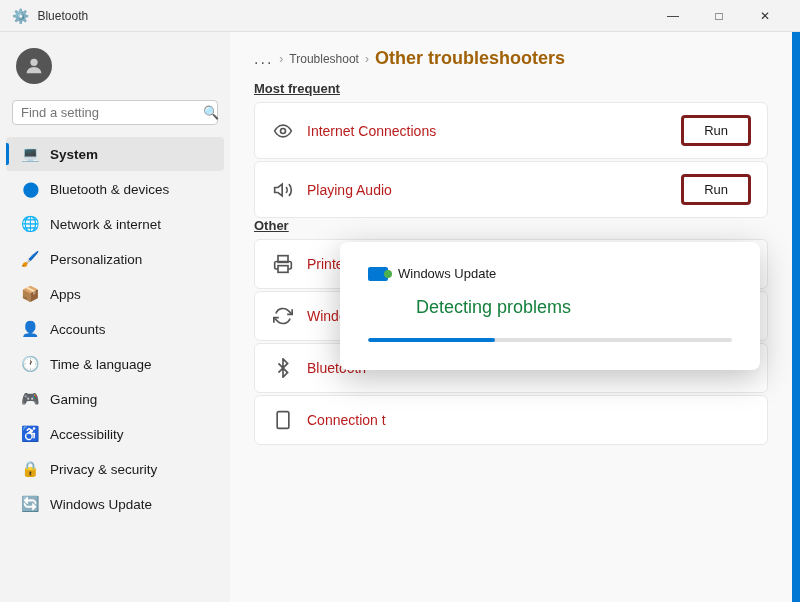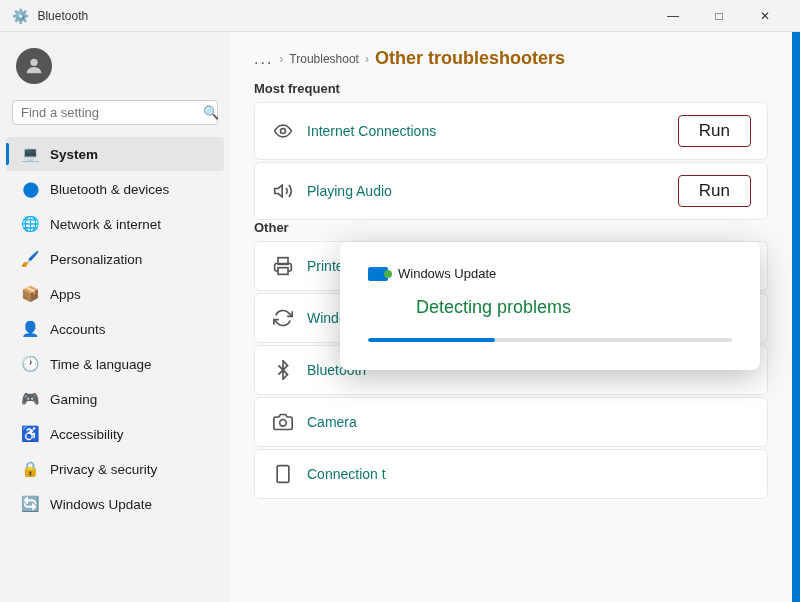--- a/index.html
+++ b/index.html
@@ -173,20 +173,21 @@
       font-weight: 700;
       font-size: 18px;
       color: #a16207;
     }
 
     .section-title {
       font-size: 13px;
       font-weight: 600;
       color: #333;
       margin: 12px 0 6px;
+      text-decoration: underline;
     }
 
     .troubleshooter-list {
       display: flex;
       flex-direction: column;
       gap: 2px;
     }
 
     .troubleshooter-item {
       background: white;
@@ -206,28 +207,28 @@
       width: 24px;
       height: 24px;
       display: flex;
       align-items: center;
       justify-content: center;
       color: #555;
       font-size: 16px;
     }
     .item-label {
       font-size: 14px;
-      color: #0f766e;
+      color: #b91c1c;
     }
     .run-btn {
       background: white;
-      border: 1px solid #7f1d1d;
+      border: 3px solid #7f1d1d;
       border-radius: 4px;
       padding: 5px 20px;
-      font-size: 17px;
+      font-size: 13px;
       cursor: pointer;
       color: #1a1a1a;
     }
 
     .truncated {
       overflow: hidden;
       white-space: nowrap;
       text-overflow: ellipsis;
       max-width: 200px;
     }
@@ -456,31 +457,20 @@
                 <polyline points="6.5 6.5 17.5 17.5 12 23 12 1 17.5 6.5 6.5 17.5"></polyline>
               </svg>
           </span>
           <span class="item-label">Bluetooth</span>
         </div>
       </div>
       <div class="troubleshooter-item">
         <div class="item-left">
           <span class="item-icon">
             <svg width="20" height="20" viewBox="0 0 24 24" fill="none" stroke="#555" stroke-width="2">
-                <path d="M23 19a2 2 0 0 1-2 2H3a2 2 0 0 1-2-2V8a2 2 0 0 1 2-2h4l2-3h6l2 3h4a2 2 0 0 1 2 2z"></path>
-                <circle cx="12" cy="13" r="4"></circle>
-              </svg>
-          </span>
-          <span class="item-label">Camera</span>
-        </div>
-      </div>
-      <div class="troubleshooter-item">
-        <div class="item-left">
-          <span class="item-icon">
-            <svg width="20" height="20" viewBox="0 0 24 24" fill="none" stroke="#555" stroke-width="2">
                 <rect x="5" y="2" width="14" height="20" rx="2"></rect>
                 <line x1="12" y1="18" x2="12" y2="18"></line>
               </svg>
           </span>
           <span class="item-label truncated">Connection t</span>
         </div>
       </div>
     </div>
 
     <div class="overlay-popup">

